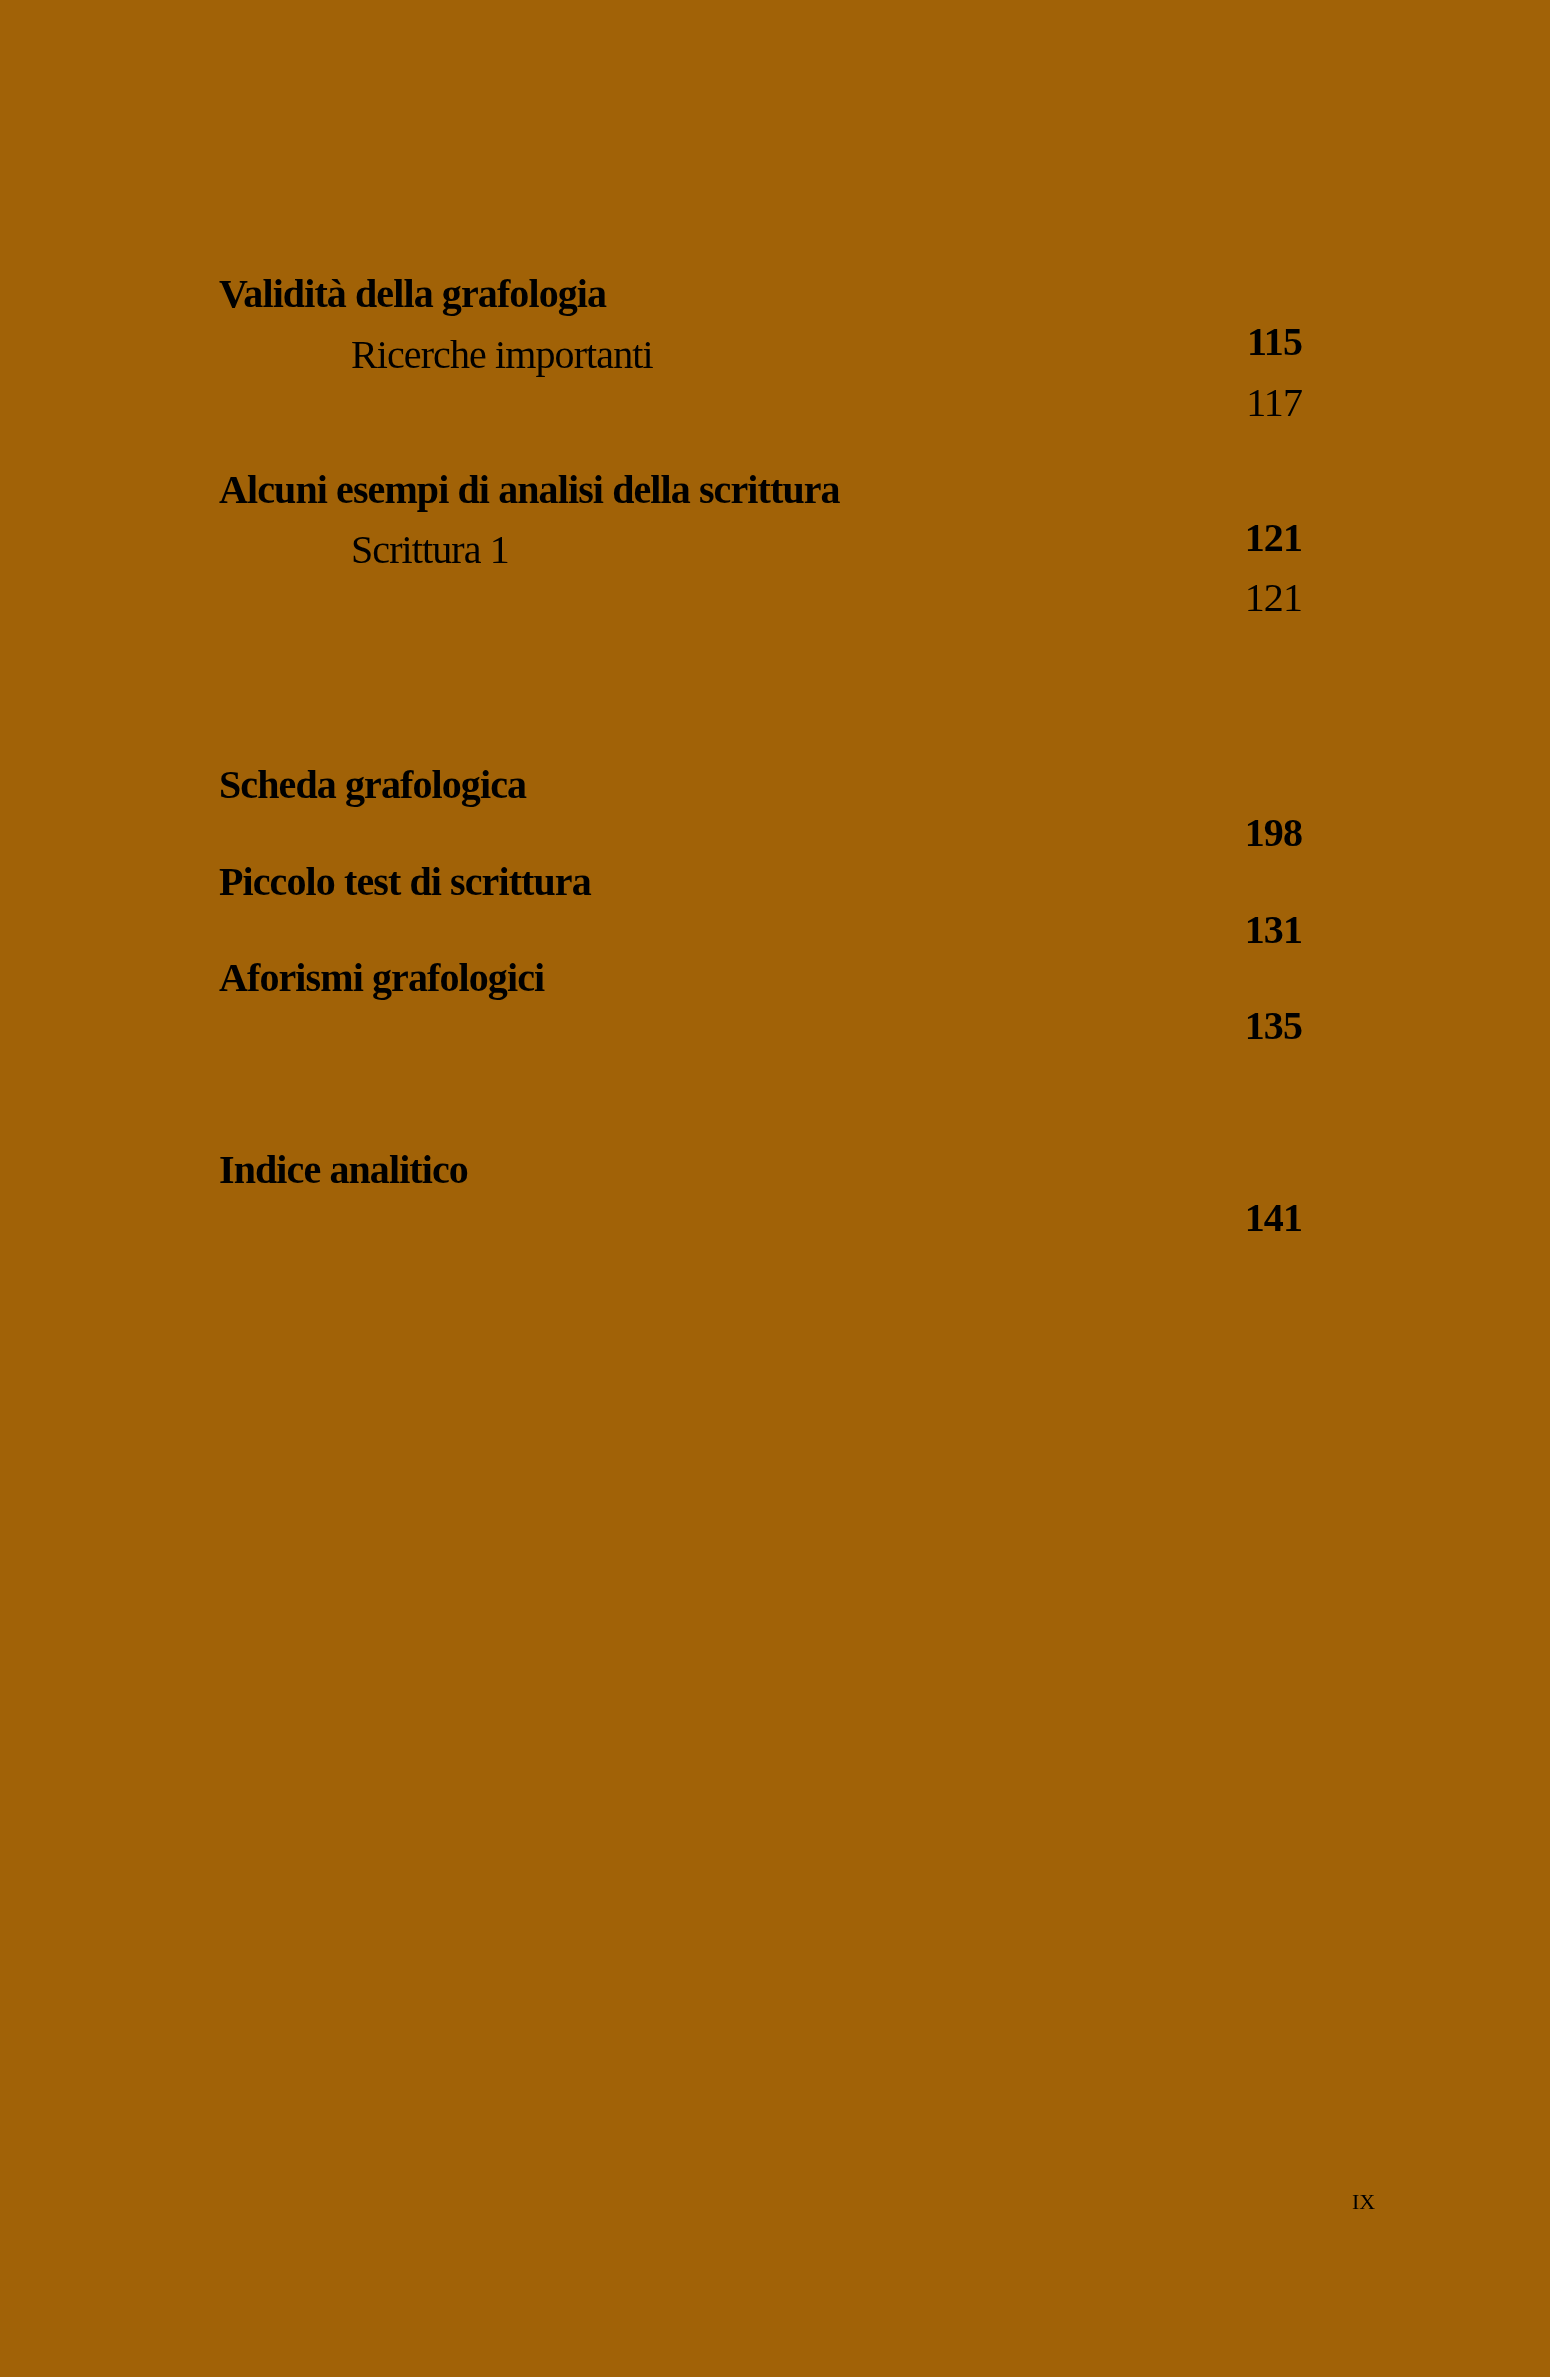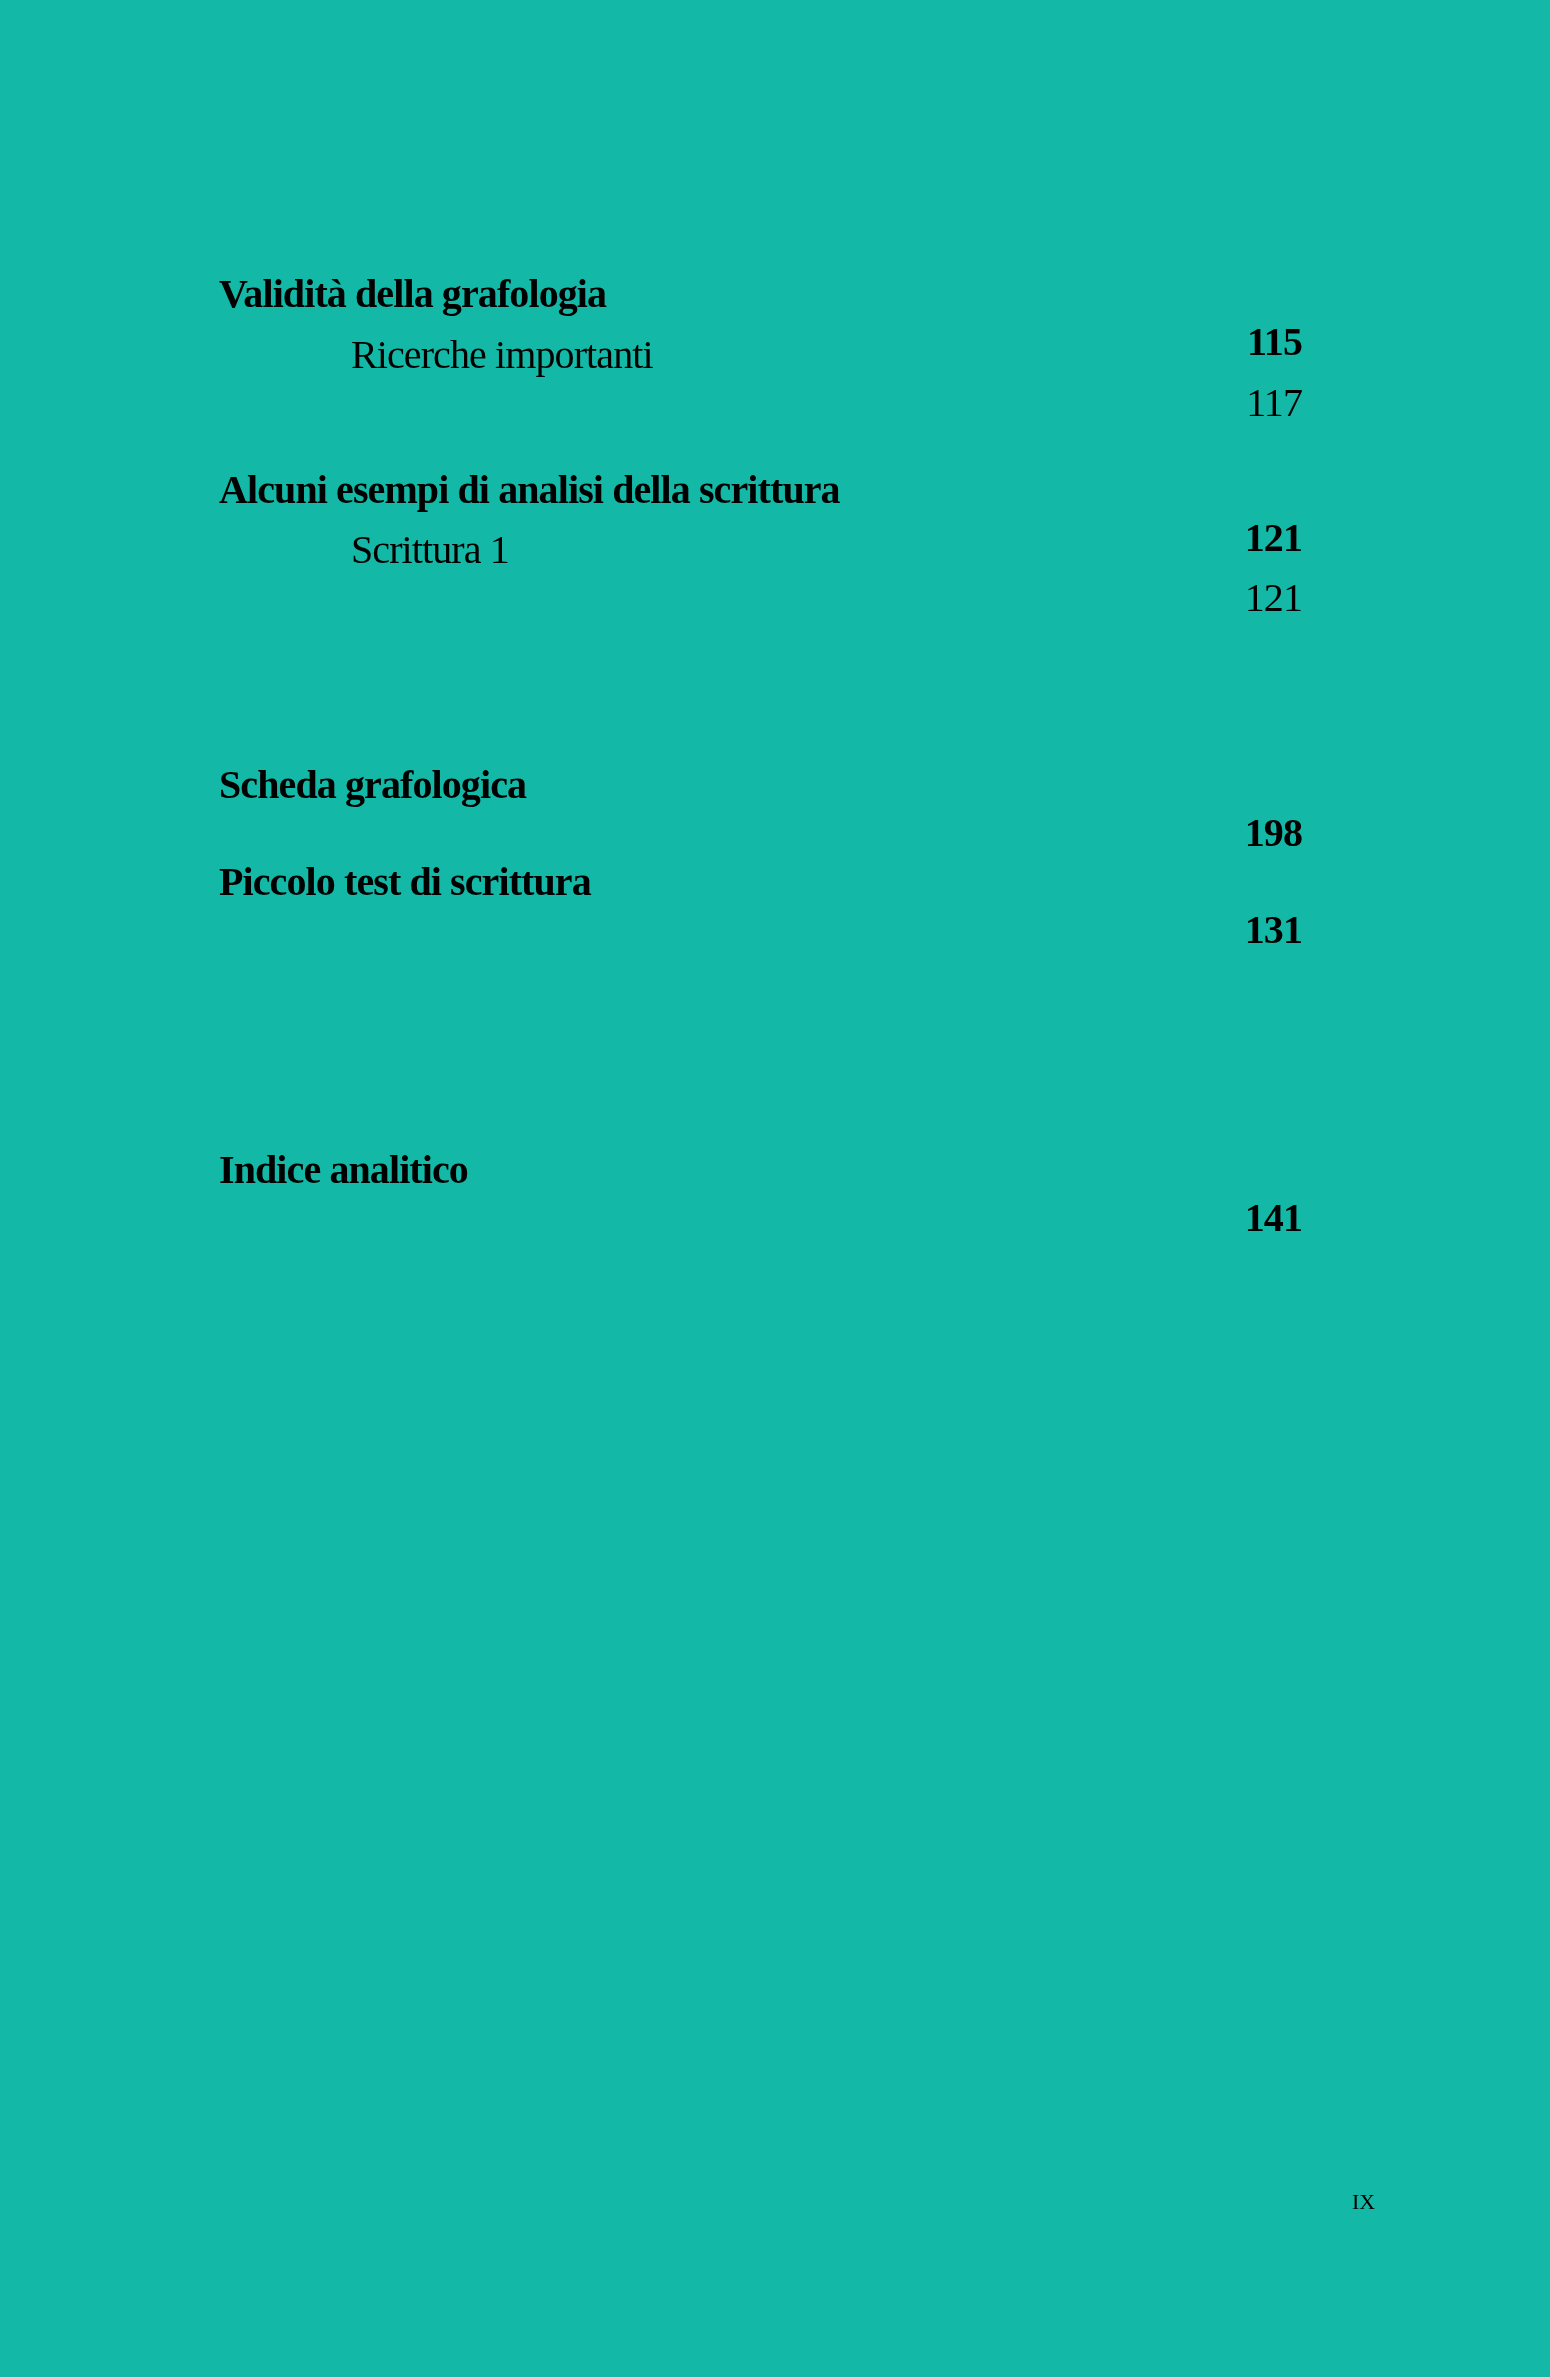--- a/index.html
+++ b/index.html
@@ -5,21 +5,21 @@
   html, body {
     margin: 0;
     padding: 0;
     background: #e8e8e8;
   }
   .page {
     position: relative;
     width: 1550px;
     height: 2377px;
     margin: 0 auto;
-    background: #14b8a6;
+    background: #a16207;
     color: #000000;
     font-family: "Liberation Serif", serif;
     overflow: hidden;
   }
   .toc {
     position: absolute;
     inset: 0;
   }
   .row {
     position: absolute;
@@ -92,20 +92,24 @@
     <div class="row bold" style="top:765px">
       <span class="label">Scheda grafologica</span>
       <span class="pagenum">198</span>
     </div>
 
     <div class="row bold" style="top:862px">
       <span class="label">Piccolo test di scrittura</span>
       <span class="pagenum">131</span>
     </div>
 
+    <div class="row bold" style="top:958px">
+      <span class="label">Aforismi grafologici</span>
+      <span class="pagenum">135</span>
+    </div>
 
 
     <div class="row bold" style="top:1150px">
       <span class="label">Indice analitico</span>
       <span class="pagenum">141</span>
     </div>
 
   </div>
 
   <div class="folio">IX</div>

